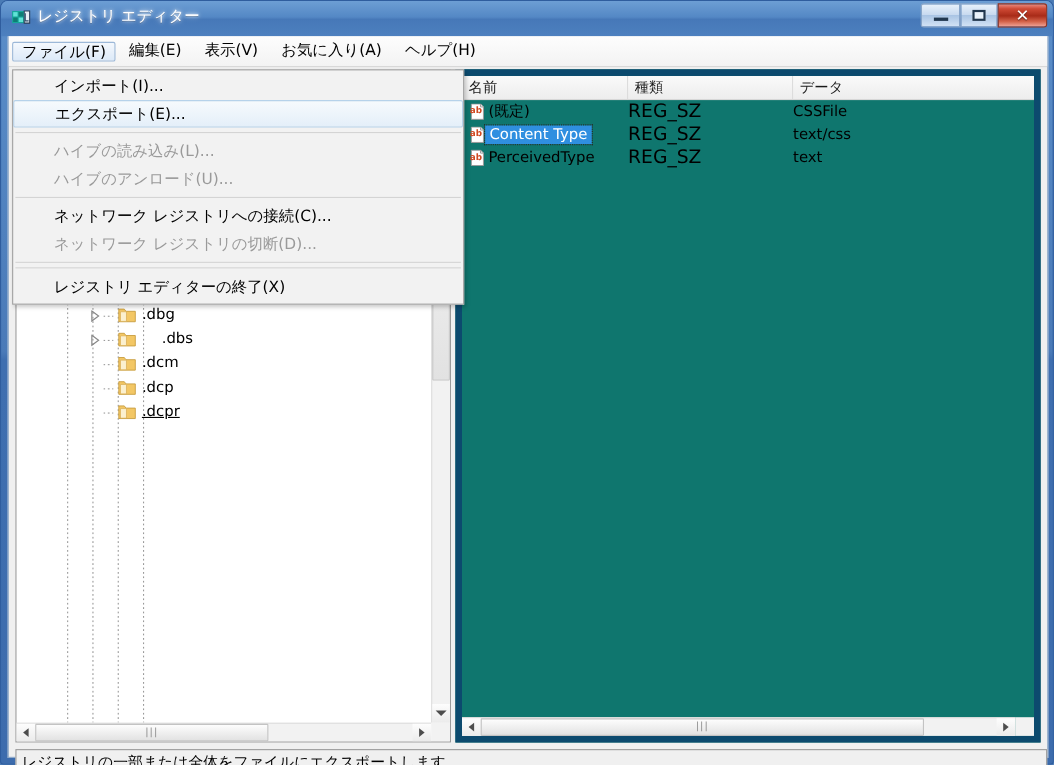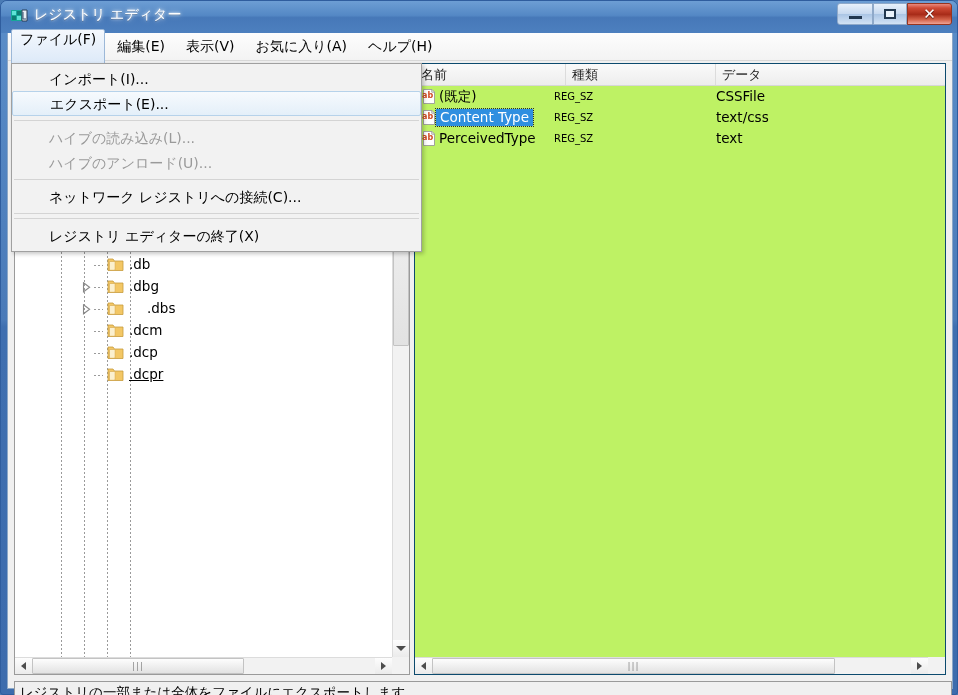--- a/index.html
+++ b/index.html
@@ -64,33 +64,33 @@
     border-bottom: 1px solid #d8d8d8;
     display: flex; align-items: center;
   }
   .menu-top {
     font-size: 14px; color: #000; padding: 3px 9px 4px 9px; margin-left: 3px;
     white-space: nowrap; line-height: 1;
   }
   .menu-top.active {
     background: linear-gradient(to bottom, #f4f8fd 0%, #dce9f8 100%);
     border: 1px solid #9cb8d8;
-    padding: 2px 8px 18px 8px;
+    padding: 2px 8px 0 8px;
     border-radius: 2px;
   }
 
   
   #tree-panel {
     position: absolute; left: 6px; top: 30px; width: 396px; height: 612px;
     background: #fff; border: 1px solid #9a9a9a;
     overflow: hidden;
   }
   #list-panel {
     position: absolute; left: 406px; top: 30px; width: 532px; height: 612px;
-    background: #bef264; border: 1px solid #0c4a6e;
+    background: #0f766e; border: 6px solid #0c4a6e;
     overflow: hidden;
   }
 
   
   #tree-scroll { position: absolute; left:0; top:0; right:17px; bottom:17px; overflow:hidden; }
   #tree-inner { position: relative; width: 100%; height: 100%; }
   .guide { position:absolute; top:0; bottom:0; width:1px;
     background-image: linear-gradient(to bottom, #9a9a9a 50%, transparent 50%);
     background-size: 1px 4px; }
   .tnode {
@@ -121,21 +121,21 @@
     display:flex; align-items:center; padding-left:6px;
     border-right:1px solid #dcdcdc;
   }
   .lrow { position:absolute; left:0; right:0; height:21px; display:block; }
   .ricon { position:absolute; left:6px; top:3px; width:15px; height:15px; }
   .rname { position:absolute; left:24px; top:2px; font-size:13.5px; color:#000; white-space:nowrap; line-height:17px; }
   .rname.sel {
     background:#2f8fe0; color:#fff; padding:0 4px; margin-left:-3px;
     outline:1px dotted #2a2a2a; outline-offset:0;
   }
-  .rtype { position:absolute; left:139px; top:2px; font-size:10px; color:#000; line-height:17px; }
+  .rtype { position:absolute; left:151px; top:2px; font-size:17px; color:#000; line-height:17px; }
   .rdata { position:absolute; left:301px; top:2px; font-size:13.5px; color:#000; line-height:17px; }
 
   
   .sb-v { position:absolute; right:0; top:0; bottom:17px; width:17px;
     background:#f2f2f2; border-left:1px solid #dcdcdc; }
   .sb-h { position:absolute; left:0; right:17px; bottom:0; height:17px;
     background:#f2f2f2; border-top:1px solid #dcdcdc; }
   .sb-corner { position:absolute; right:0; bottom:0; width:17px; height:17px; background:#f2f2f2; }
   .sb-btn { position:absolute; background: linear-gradient(to bottom,#fdfdfd,#ebebeb);
     display:flex; align-items:center; justify-content:center; }
@@ -521,20 +521,23 @@
       <div class="mi disabled">
         <span class="lbl">ハイブの読み込み(L)...</span>
       </div>
       <div class="mi disabled">
         <span class="lbl">ハイブのアンロード(U)...</span>
       </div>
       <div class="msep"></div>
       <div class="mi">
         <span class="lbl">ネットワーク レジストリへの接続(C)...</span>
       </div>
+      <div class="mi disabled">
+        <span class="lbl">ネットワーク レジストリの切断(D)...</span>
+      </div>
       <div class="msep"></div>
       <div class="msep"></div>
       <div class="mi">
         <span class="lbl">レジストリ エディターの終了(X)</span>
       </div>
     </div>
 
 </div>
 
 </body></html>

